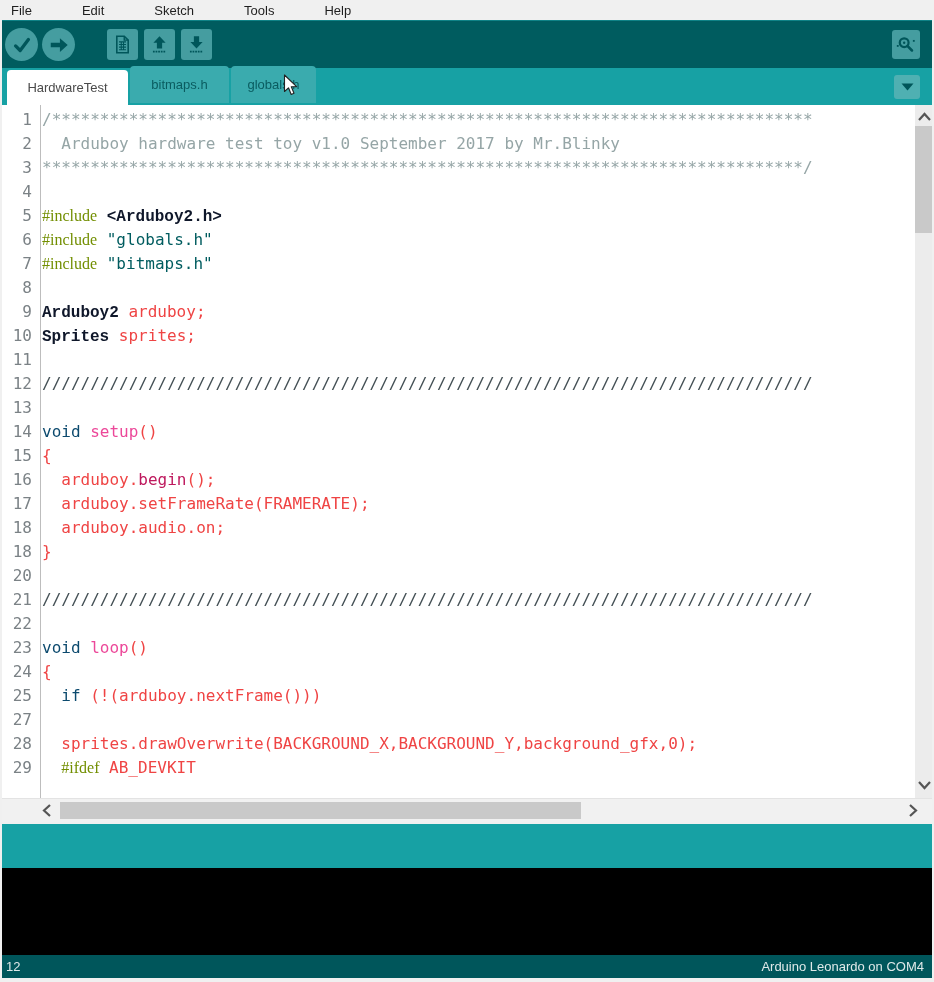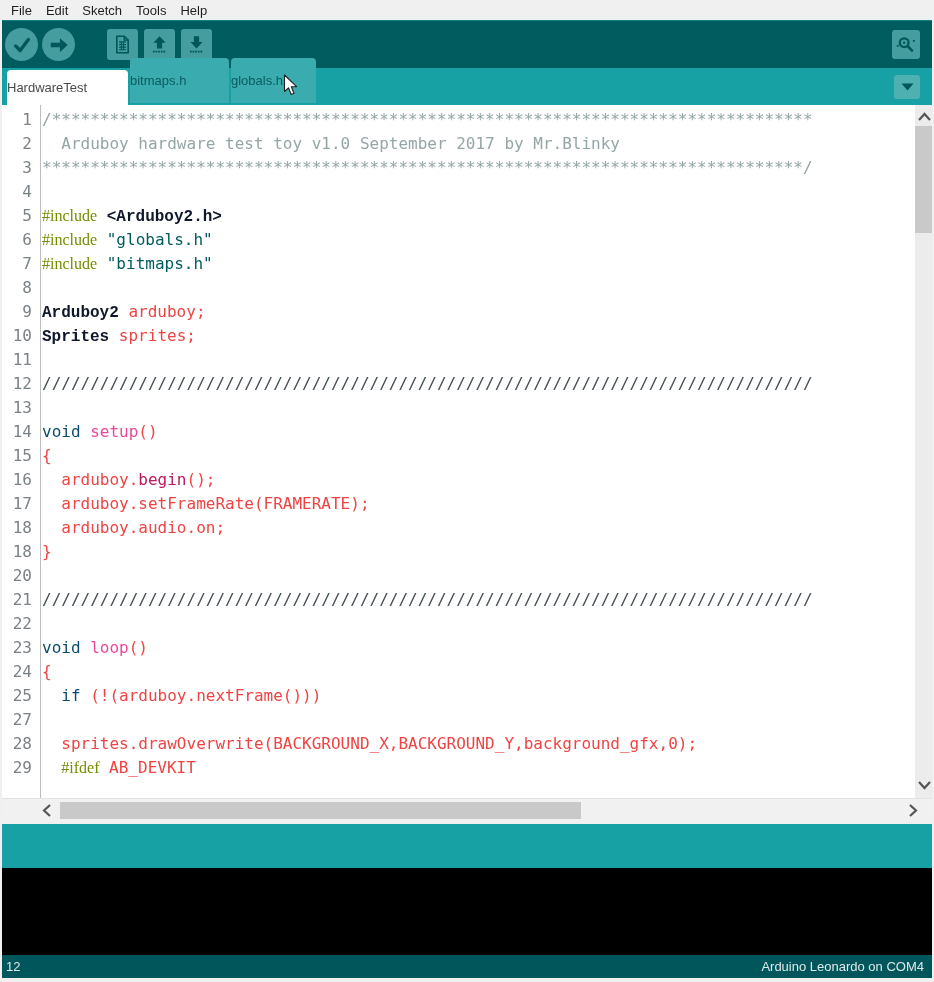--- a/index.html
+++ b/index.html
@@ -4,45 +4,45 @@
 <style>
   html,body{margin:0;padding:0;}
   body{
     width:934px;height:982px;overflow:hidden;position:relative;
     background:#ffffff;font-family:"Liberation Sans",sans-serif;
     -webkit-font-smoothing:antialiased;
   }
   
   .menu-bar{
     height:20px;background:#f0f0f0;display:flex;align-items:center;
-    padding-left:4px;font-size:13px;color:#1f1f1f;
+    padding-left:4px;font-size:13px;color:#1f1f1f;gap:36px;
   }
   .menu-item{padding:2px 7px;cursor:default;}
   
   .toolbar{
     height:48px;box-sizing:border-box;background:#005c5f;
     border-top:1px solid #0f8286;display:flex;align-items:center;
     padding-left:5px;position:relative;
   }
   .tb-btn{display:flex;align-items:center;justify-content:center;background:#459da0;}
   .tb-circle{width:33px;height:33px;border-radius:50%;margin-right:4px;}
   .tb-square{width:31px;height:31px;border-radius:3px;margin-right:6px;}
   .tb-gap{width:28px;}
   .serial-btn{position:absolute;right:14px;top:9px;width:28px;height:29px;border-radius:3px;}
   
   .tab-bar{
     height:37px;background:#17a1a4;display:flex;align-items:flex-end;
     padding-left:7px;position:relative;
   }
   .tab{
-    display:flex;align-items:center;justify-content:flex-start;
+    display:flex;align-items:center;justify-content:center;
     font-size:13px;border-radius:4px 4px 0 0;margin-right:2px;cursor:default;
   }
   .tab.active{background:#ffffff;color:#4a4a4a;height:35px;width:121px;}
-  .tab.inactive{background:#3aabae;color:#0a5c60;height:45px;margin-bottom:2px;}
+  .tab.inactive{background:#3aabae;color:#0a5c60;height:37px;margin-bottom:2px;}
   .tab.inactive.t2{width:99px;}
   .tab.inactive.t3{width:85px;}
   .tab-menu-btn{
     position:absolute;right:14px;top:7px;width:26px;height:24px;
     background:#4fb0b2;border-radius:3px;display:flex;align-items:center;justify-content:center;
   }
   
   .editor-region{height:693px;position:relative;background:#ffffff;}
   .code-area{
     position:absolute;left:0;top:0;right:19px;bottom:0;overflow:hidden;padding-top:3px;

